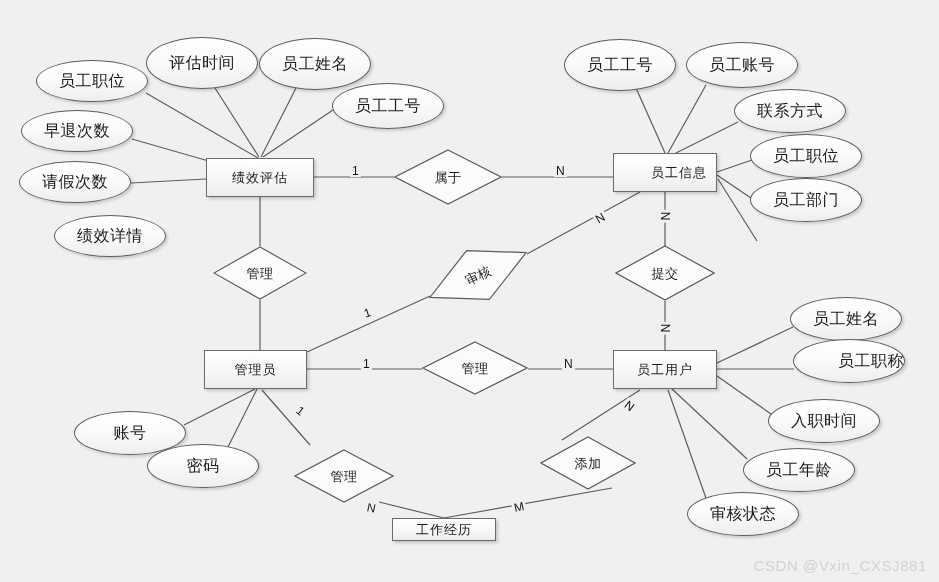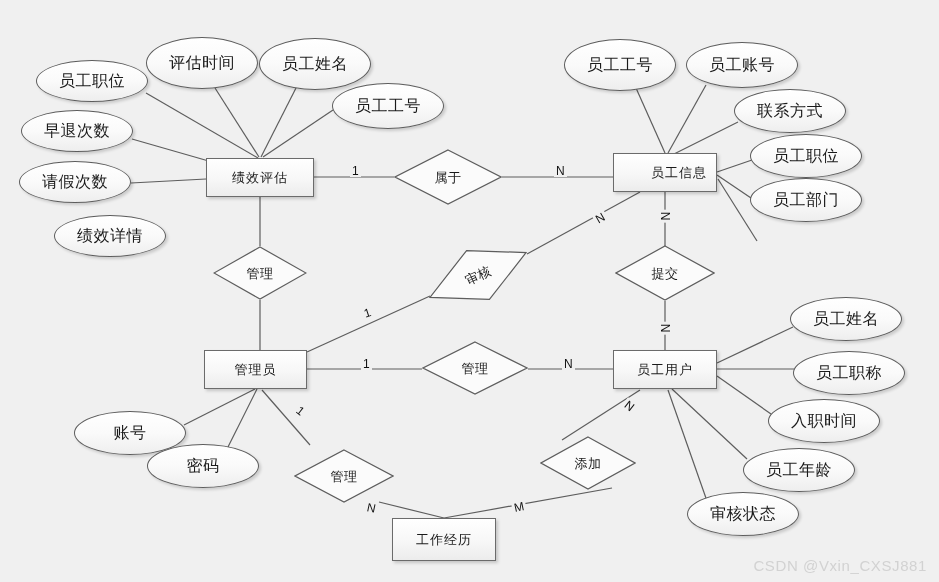--- a/index.html
+++ b/index.html
@@ -162,21 +162,21 @@
   </div>
 
   <div class="node entity" style="left:204px; top:350px; width:103px; height:39px;">
     <span>管理员</span>
   </div>
 
   <div class="node entity" style="left:613px; top:350px; width:104px; height:39px;">
     <span>员工用户</span>
   </div>
 
-  <div class="node entity" style="left:392px; top:518px; width:104px; height:43px;">
+  <div class="node entity" style="left:392px; top:518px; width:104px; height:23px;">
     <span>工作经历</span>
   </div>
 
   <div class="node relationship" style="left:394px; top:149px; width:108px; height:56px;">
     <svg class="dia-shape" viewBox="0 0 108 56" preserveAspectRatio="none">
       <polygon points="54,1 107,28 54,55 1,28" fill="#fbfbfb" stroke="#5d5d5d" stroke-width="1.2"></polygon>
     </svg>
     <span class="dia-label">属于</span>
   </div>
 
@@ -276,21 +276,21 @@
   </div>
 
   <div class="node attribute" style="left:147px; top:444px; width:112px; height:44px;">
     <span>密码</span>
   </div>
 
   <div class="node attribute" style="left:790px; top:297px; width:112px; height:44px;">
     <span>员工姓名</span>
   </div>
 
-  <div class="node attribute" style="left:793px; top:351px; width:112px; height:44px;">
+  <div class="node attribute" style="left:793px; top:339px; width:112px; height:44px;justify-content:flex-end;">
     <span>员工职称</span>
   </div>
 
   <div class="node attribute" style="left:768px; top:399px; width:112px; height:44px;">
     <span>入职时间</span>
   </div>
 
   <div class="node attribute" style="left:743px; top:448px; width:112px; height:44px;">
     <span>员工年龄</span>
   </div>

